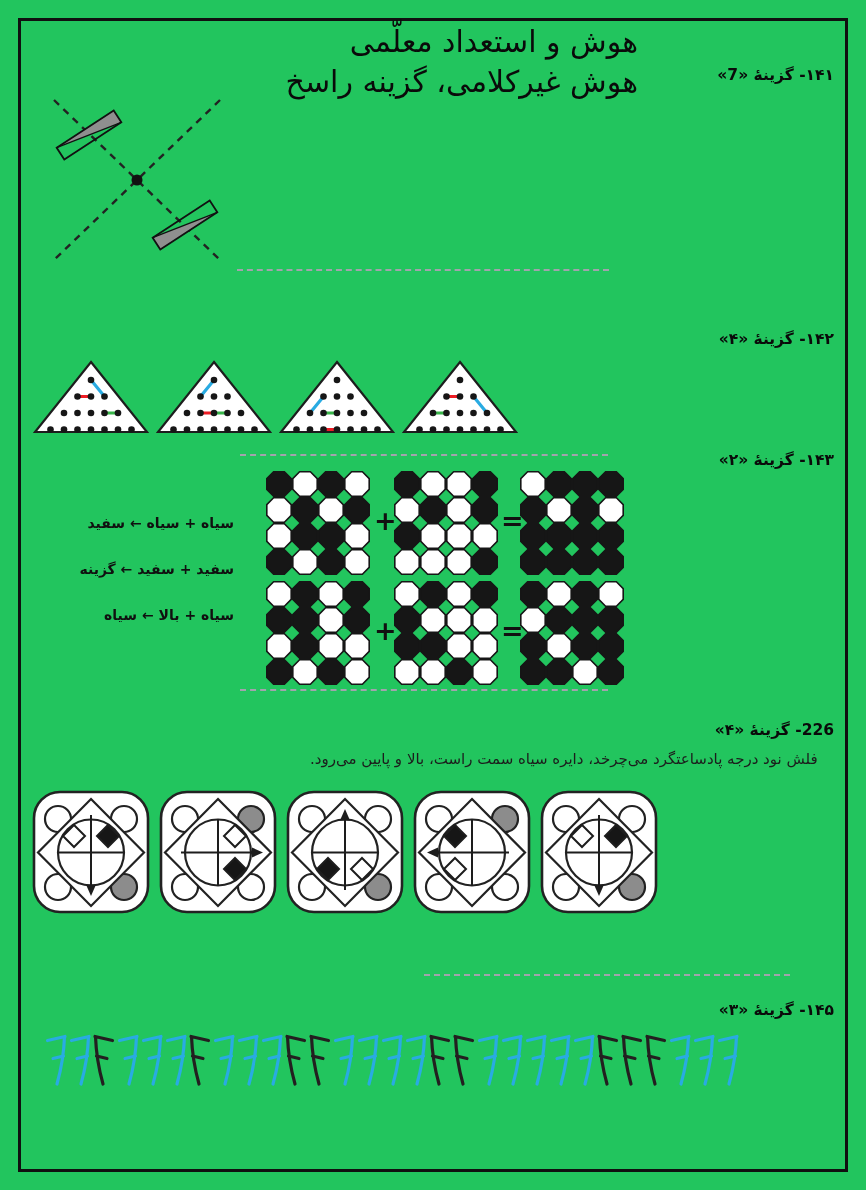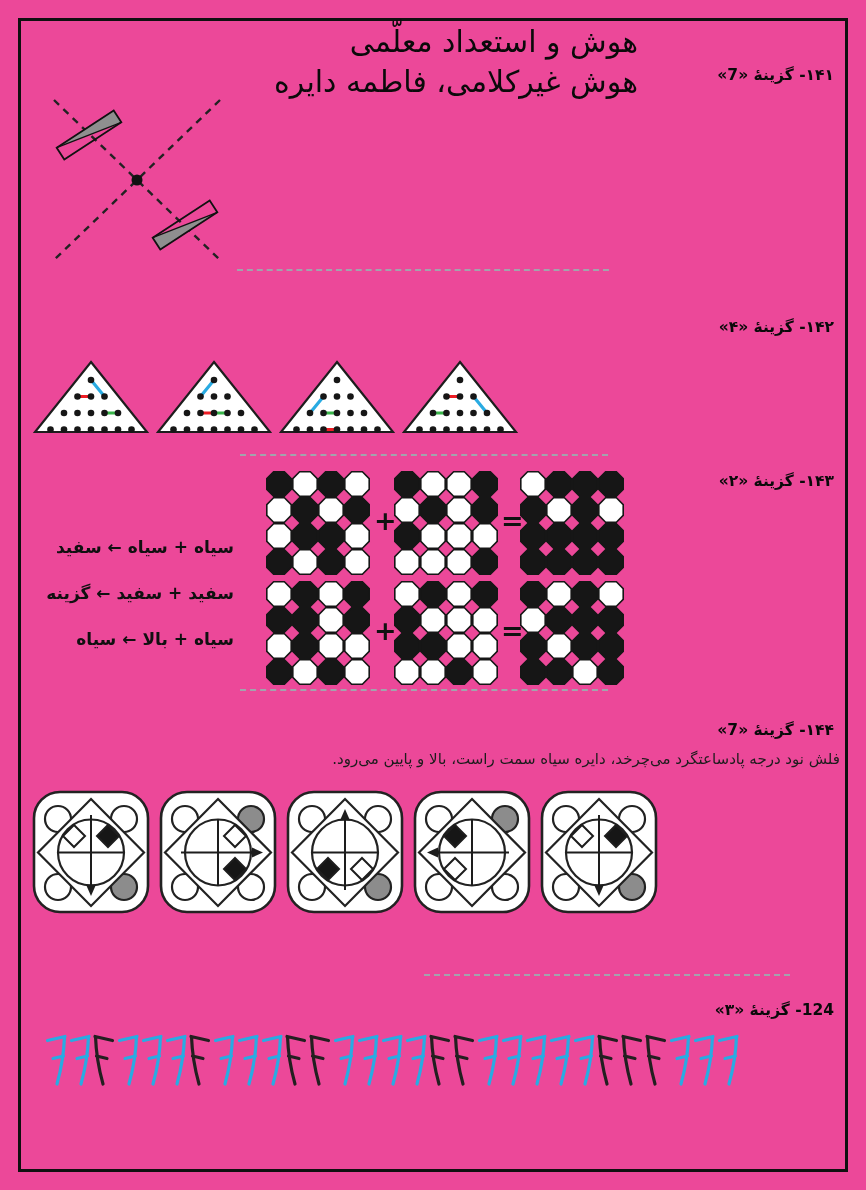--- a/index.html
+++ b/index.html
@@ -1,42 +1,42 @@
 <!DOCTYPE html>
 <html><head>
 <meta charset="utf-8">
 <style>
   html,body{margin:0;padding:0;background:#ffffff;}
-  .page{position:relative;width:866px;height:1190px;background:#ec4899;overflow:hidden;
+  .page{position:relative;width:866px;height:1190px;background:#22c55e;overflow:hidden;
         font-family:"DejaVu Sans",sans-serif;color:#0d0d0d;}
   .frame{position:absolute;left:18px;top:18px;width:824px;height:1148px;border:3px solid #101010;}
   .title{position:absolute;top:22px;right:228px;width:440px;text-align:right;
          font-size:30px;line-height:40px;color:#0a0a0a;white-space:nowrap;}
   .qlabel{position:absolute;right:32px;font-weight:bold;font-size:15.5px;color:#0a0a0a;white-space:nowrap;}
   .sep{position:absolute;height:0;border-top:2px dashed #a3a3ad;}
   .fig{position:absolute;}
   .figrow{position:absolute;display:flex;align-items:flex-start;}
-  .rules{position:absolute;left:26px;top:536px;width:208px;text-align:right;
-         font-weight:bold;font-size:17px;color:#101010;}
+  .rules{position:absolute;left:26px;top:512px;width:208px;text-align:right;
+         font-weight:bold;font-size:14px;color:#101010;}
   .rules div{margin-bottom:24px;line-height:22px;white-space:nowrap;}
-  .note144{position:absolute;right:26px;top:750px;width:530px;text-align:right;
+  .note144{position:absolute;right:26px;top:750px;width:530px;text-align:left;
            font-size:15px;color:#1c1c1c;white-space:nowrap;}
   .grid{position:absolute;width:104px;height:104px;}
   .op{position:absolute;font-weight:bold;font-size:27px;line-height:34px;color:#111;}
   svg{display:block;}
 </style>
 </head>
 <body>
 
 <div class="page">
   <div class="frame"></div>
 
   <div class="title" dir="rtl">
     <div>هوش و استعداد معلّمی</div>
-    <div>هوش غیرکلامی، فاطمه دایره</div>
+    <div>هوش غیرکلامی، گزینه راسخ</div>
   </div>
 
   <div class="qlabel" style="top:66px" dir="rtl">۱۴۱- گزینهٔ «7»</div>
   <div id="fig141" class="fig" style="left:30px;top:88px">
       <svg width="212" height="178" viewBox="0 0 212 178">
         <line x1="24" y1="12" x2="190" y2="172" stroke="#222" stroke-width="2.4" stroke-dasharray="7 6"></line>
         <line x1="190" y1="12" x2="24" y2="172" stroke="#222" stroke-width="2.4" stroke-dasharray="7 6"></line>
         <g transform="translate(59,47) rotate(-33)">
           <polygon points="-34,-7 34,-7 34,7" fill="#8f8f8f"></polygon>
           <line x1="-34" y1="-7" x2="34" y2="7" stroke="#111" stroke-width="1.2"></line>
@@ -45,21 +45,21 @@
         <g transform="translate(155,137) rotate(147)">
           <polygon points="-34,-7 34,-7 34,7" fill="#8f8f8f"></polygon>
           <line x1="-34" y1="-7" x2="34" y2="7" stroke="#111" stroke-width="1.2"></line>
           <rect x="-34" y="-7" width="68" height="14" fill="none" stroke="#111" stroke-width="1.8"></rect>
         </g>
         <circle cx="107" cy="92" r="5.5" fill="#111"></circle>
       </svg>
     </div>
   <div class="sep" style="left:237px;top:269px;width:372px"></div>
 
-  <div class="qlabel" style="top:318px" dir="rtl">۱۴۲- گزینهٔ «۴»</div>
+  <div class="qlabel" style="top:330px" dir="rtl">۱۴۲- گزینهٔ «۴»</div>
   <div id="fig142" class="figrow" style="left:33px;top:358px;gap:7px">
       <svg width="116" height="78" viewBox="0 0 116 78">
         <polygon points="58,4 114,74 2,74" fill="#fff" stroke="#1d1d1d" stroke-width="2.2"></polygon>
         <line x1="44.5" y1="38.5" x2="58" y2="38.5" stroke="#ED1C24" stroke-width="3.2" stroke-linecap="round"></line>
         <line x1="58" y1="22" x2="71.5" y2="38.5" stroke="#29ABE2" stroke-width="3.2" stroke-linecap="round"></line>
         <line x1="71.5" y1="55" x2="85" y2="55" stroke="#39B54A" stroke-width="3.2" stroke-linecap="round"></line>
         <circle cx="58" cy="22" r="3.3" fill="#161616"></circle>
         <circle cx="44.5" cy="38.5" r="3.3" fill="#161616"></circle>
         <circle cx="58" cy="38.5" r="3.3" fill="#161616"></circle>
         <circle cx="71.5" cy="38.5" r="3.3" fill="#161616"></circle>
@@ -138,21 +138,21 @@
         <circle cx="31" cy="71.5" r="3.3" fill="#161616"></circle>
         <circle cx="44.5" cy="71.5" r="3.3" fill="#161616"></circle>
         <circle cx="58" cy="71.5" r="3.3" fill="#161616"></circle>
         <circle cx="71.5" cy="71.5" r="3.3" fill="#161616"></circle>
         <circle cx="85" cy="71.5" r="3.3" fill="#161616"></circle>
         <circle cx="98.5" cy="71.5" r="3.3" fill="#161616"></circle>
       </svg>
     </div>
   <div class="sep" style="left:240px;top:454px;width:368px"></div>
 
-  <div class="qlabel" style="top:472px" dir="rtl">۱۴۳- گزینهٔ «۲»</div>
+  <div class="qlabel" style="top:451px" dir="rtl">۱۴۳- گزینهٔ «۲»</div>
   <div class="rules" dir="rtl">
     <div>سیاه + سیاه ← سفید</div>
     <div>سفید + سفید ← گزینه</div>
     <div>سیاه + بالا ← سیاه</div>
   </div>
 
   <div class="grid" style="left:266px;top:471px">
       <svg width="104" height="104" viewBox="0 0 104 104">
         <polygon points="7.6154,0.8 18.3846,0.8 25.2,7.6154 25.2,18.3846 18.3846,25.2 7.6154,25.2 0.8,18.3846 0.8,7.6154" fill="#161616" stroke="#161616" stroke-width="1.6"></polygon>
         <polygon points="33.6154,0.8 44.3846,0.8 51.2,7.6154 51.2,18.3846 44.3846,25.2 33.6154,25.2 26.8,18.3846 26.8,7.6154" fill="#ffffff" stroke="#161616" stroke-width="1.6"></polygon>
@@ -273,21 +273,21 @@
         <polygon points="85.6154,52.8 96.3846,52.8 103.2,59.6154 103.2,70.3846 96.3846,77.2 85.6154,77.2 78.8,70.3846 78.8,59.6154" fill="#161616" stroke="#161616" stroke-width="1.6"></polygon>
         <polygon points="7.6154,78.8 18.3846,78.8 25.2,85.6154 25.2,96.3846 18.3846,103.2 7.6154,103.2 0.8,96.3846 0.8,85.6154" fill="#161616" stroke="#161616" stroke-width="1.6"></polygon>
         <polygon points="33.6154,78.8 44.3846,78.8 51.2,85.6154 51.2,96.3846 44.3846,103.2 33.6154,103.2 26.8,96.3846 26.8,85.6154" fill="#161616" stroke="#161616" stroke-width="1.6"></polygon>
         <polygon points="59.6154,78.8 70.3846,78.8 77.2,85.6154 77.2,96.3846 70.3846,103.2 59.6154,103.2 52.8,96.3846 52.8,85.6154" fill="#ffffff" stroke="#161616" stroke-width="1.6"></polygon>
         <polygon points="85.6154,78.8 96.3846,78.8 103.2,85.6154 103.2,96.3846 96.3846,103.2 85.6154,103.2 78.8,96.3846 78.8,85.6154" fill="#161616" stroke="#161616" stroke-width="1.6"></polygon>
       </svg>
     </div>
 
   <div class="sep" style="left:240px;top:689px;width:368px"></div>
 
-  <div class="qlabel" style="top:721px" dir="rtl">۱۴۴- گزینهٔ «7»</div>
+  <div class="qlabel" style="top:721px" dir="rtl">226- گزینهٔ «۴»</div>
   <div class="note144" dir="rtl">فلش نود درجه پادساعتگرد می‌چرخد، دایره سیاه سمت راست، بالا و پایین می‌رود.</div>
   <div id="fig144" class="figrow" style="left:31px;top:789px;gap:7px">
       <svg width="120" height="126" viewBox="0 0 120 126">
         <rect x="3" y="3" width="114" height="120" rx="26" fill="#fff" stroke="#222" stroke-width="2.6"></rect>
         <circle cx="27" cy="30" r="13" fill="#fff" stroke="#222" stroke-width="2.2"></circle>
         <circle cx="93" cy="30" r="13" fill="#fff" stroke="#222" stroke-width="2.2"></circle>
         <circle cx="27" cy="98" r="13" fill="#fff" stroke="#222" stroke-width="2.2"></circle>
         <circle cx="93" cy="98" r="13" fill="#8C8C8C" stroke="#222" stroke-width="2.2"></circle>
         <polygon points="60,10 113,63.5 60,117 7,63.5" fill="#fff" stroke="#222" stroke-width="2.2"></polygon>
         <circle cx="60" cy="63.5" r="33" fill="#fff" stroke="#222" stroke-width="2.2"></circle>
@@ -349,21 +349,21 @@
         <circle cx="60" cy="63.5" r="33" fill="#fff" stroke="#222" stroke-width="2.2"></circle>
         <line x1="27" y1="63.5" x2="93" y2="63.5" stroke="#1d1d1d" stroke-width="2"></line>
         <line x1="60" y1="26" x2="60" y2="99" stroke="#1d1d1d" stroke-width="2"></line>
         <polygon points="60,107 55,95.5 65,95.5" fill="#1d1d1d"></polygon>
         <polygon points="43,36 54,47 43,58 32,47" fill="#ffffff" stroke="#1d1d1d" stroke-width="2"></polygon>
         <polygon points="77,36 88,47 77,58 66,47" fill="#161616" stroke="#1d1d1d" stroke-width="2"></polygon>
       </svg>
     </div>
   <div class="sep" style="left:424px;top:974px;width:366px"></div>
 
-  <div class="qlabel" style="top:1001px" dir="rtl">124- گزینهٔ «۳»</div>
+  <div class="qlabel" style="top:1001px" dir="rtl">۱۴۵- گزینهٔ «۳»</div>
   <div id="glyphrow" class="figrow" style="left:44px;top:1027px">
       <svg width="24" height="63" viewBox="0 0 24 63">
         <path d="M3.5,13.5 L21,9.5 M20.5,9.5 C20,24 17.5,41 13,57 M9,31.5 L19.5,29" fill="none" stroke="#29ABE2" stroke-width="3.2" stroke-linecap="round"></path>
       </svg>
       <svg width="24" height="63" viewBox="0 0 24 63">
         <path d="M3.5,13.5 L21,9.5 M20.5,9.5 C20,24 17.5,41 13,57 M9,31.5 L19.5,29" fill="none" stroke="#29ABE2" stroke-width="3.2" stroke-linecap="round"></path>
       </svg>
       <svg width="24" height="63" viewBox="0 0 24 63">
         <g transform="translate(24,0) scale(-1,1)">
           <path d="M3.5,13.5 L21,9.5 M20.5,9.5 C20,24 17.5,41 13,57 M9,31.5 L19.5,29" fill="none" stroke="#231F20" stroke-width="3.2" stroke-linecap="round"></path>

